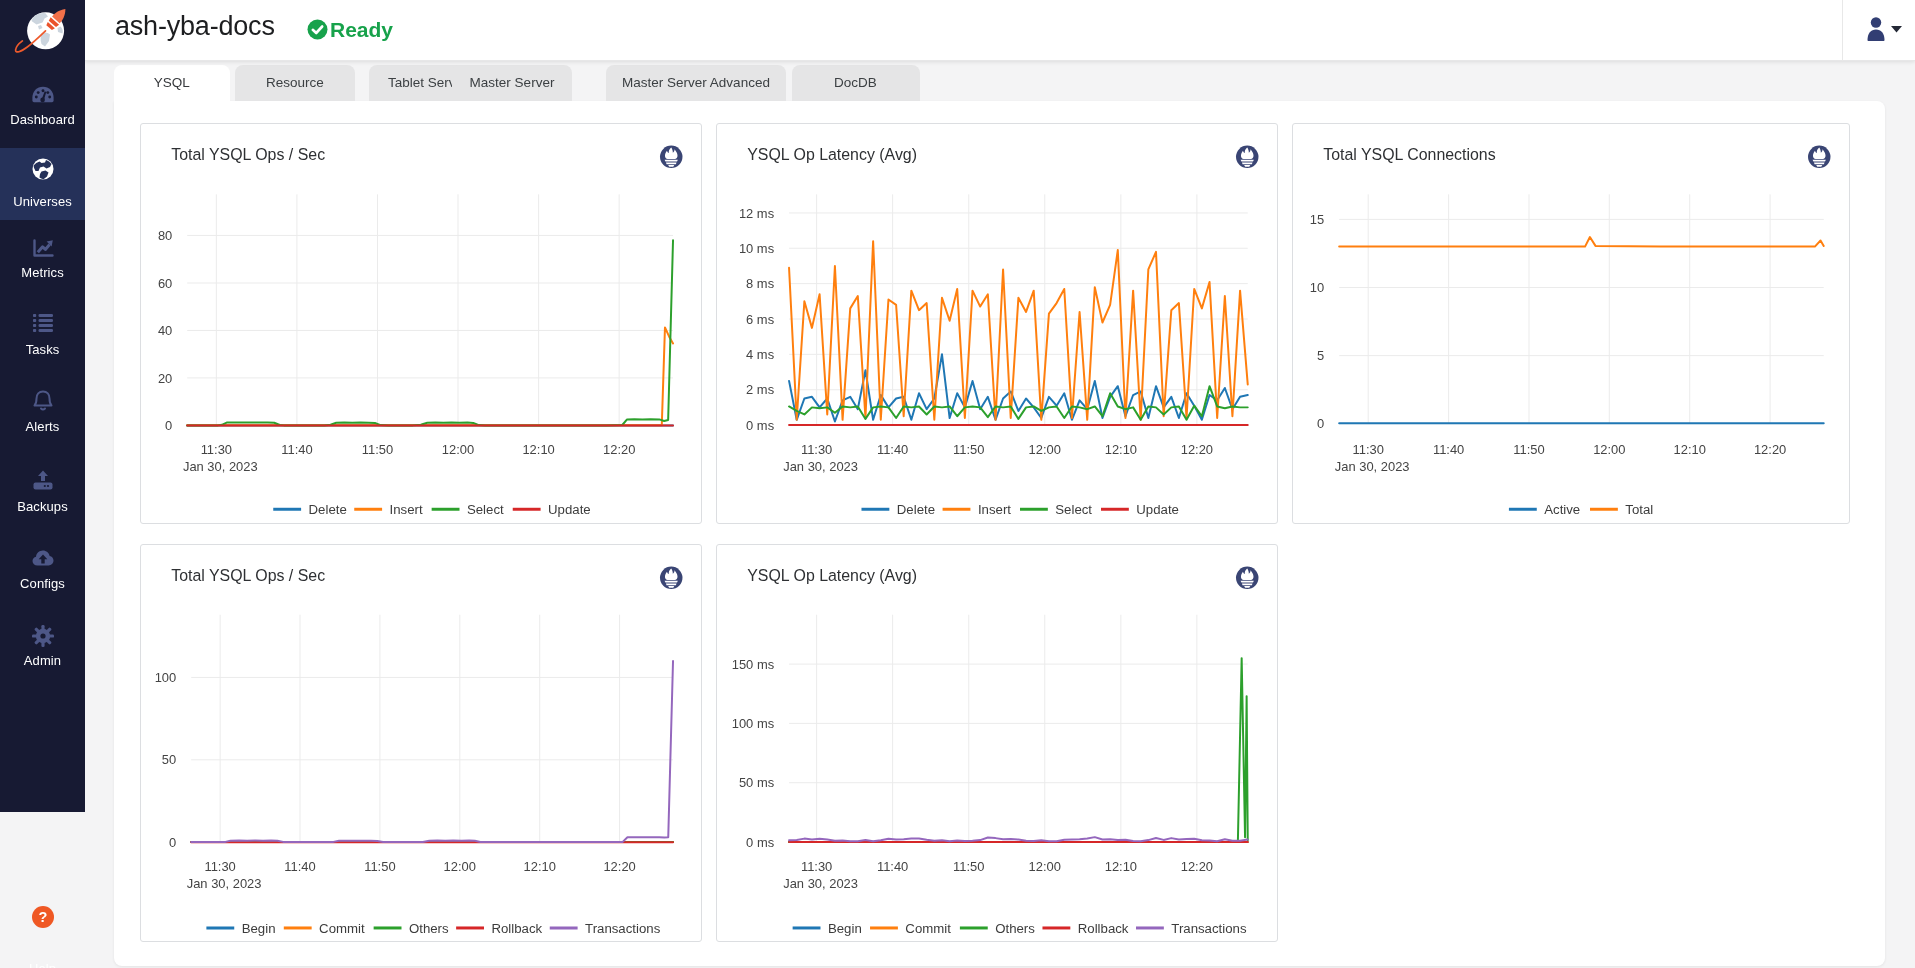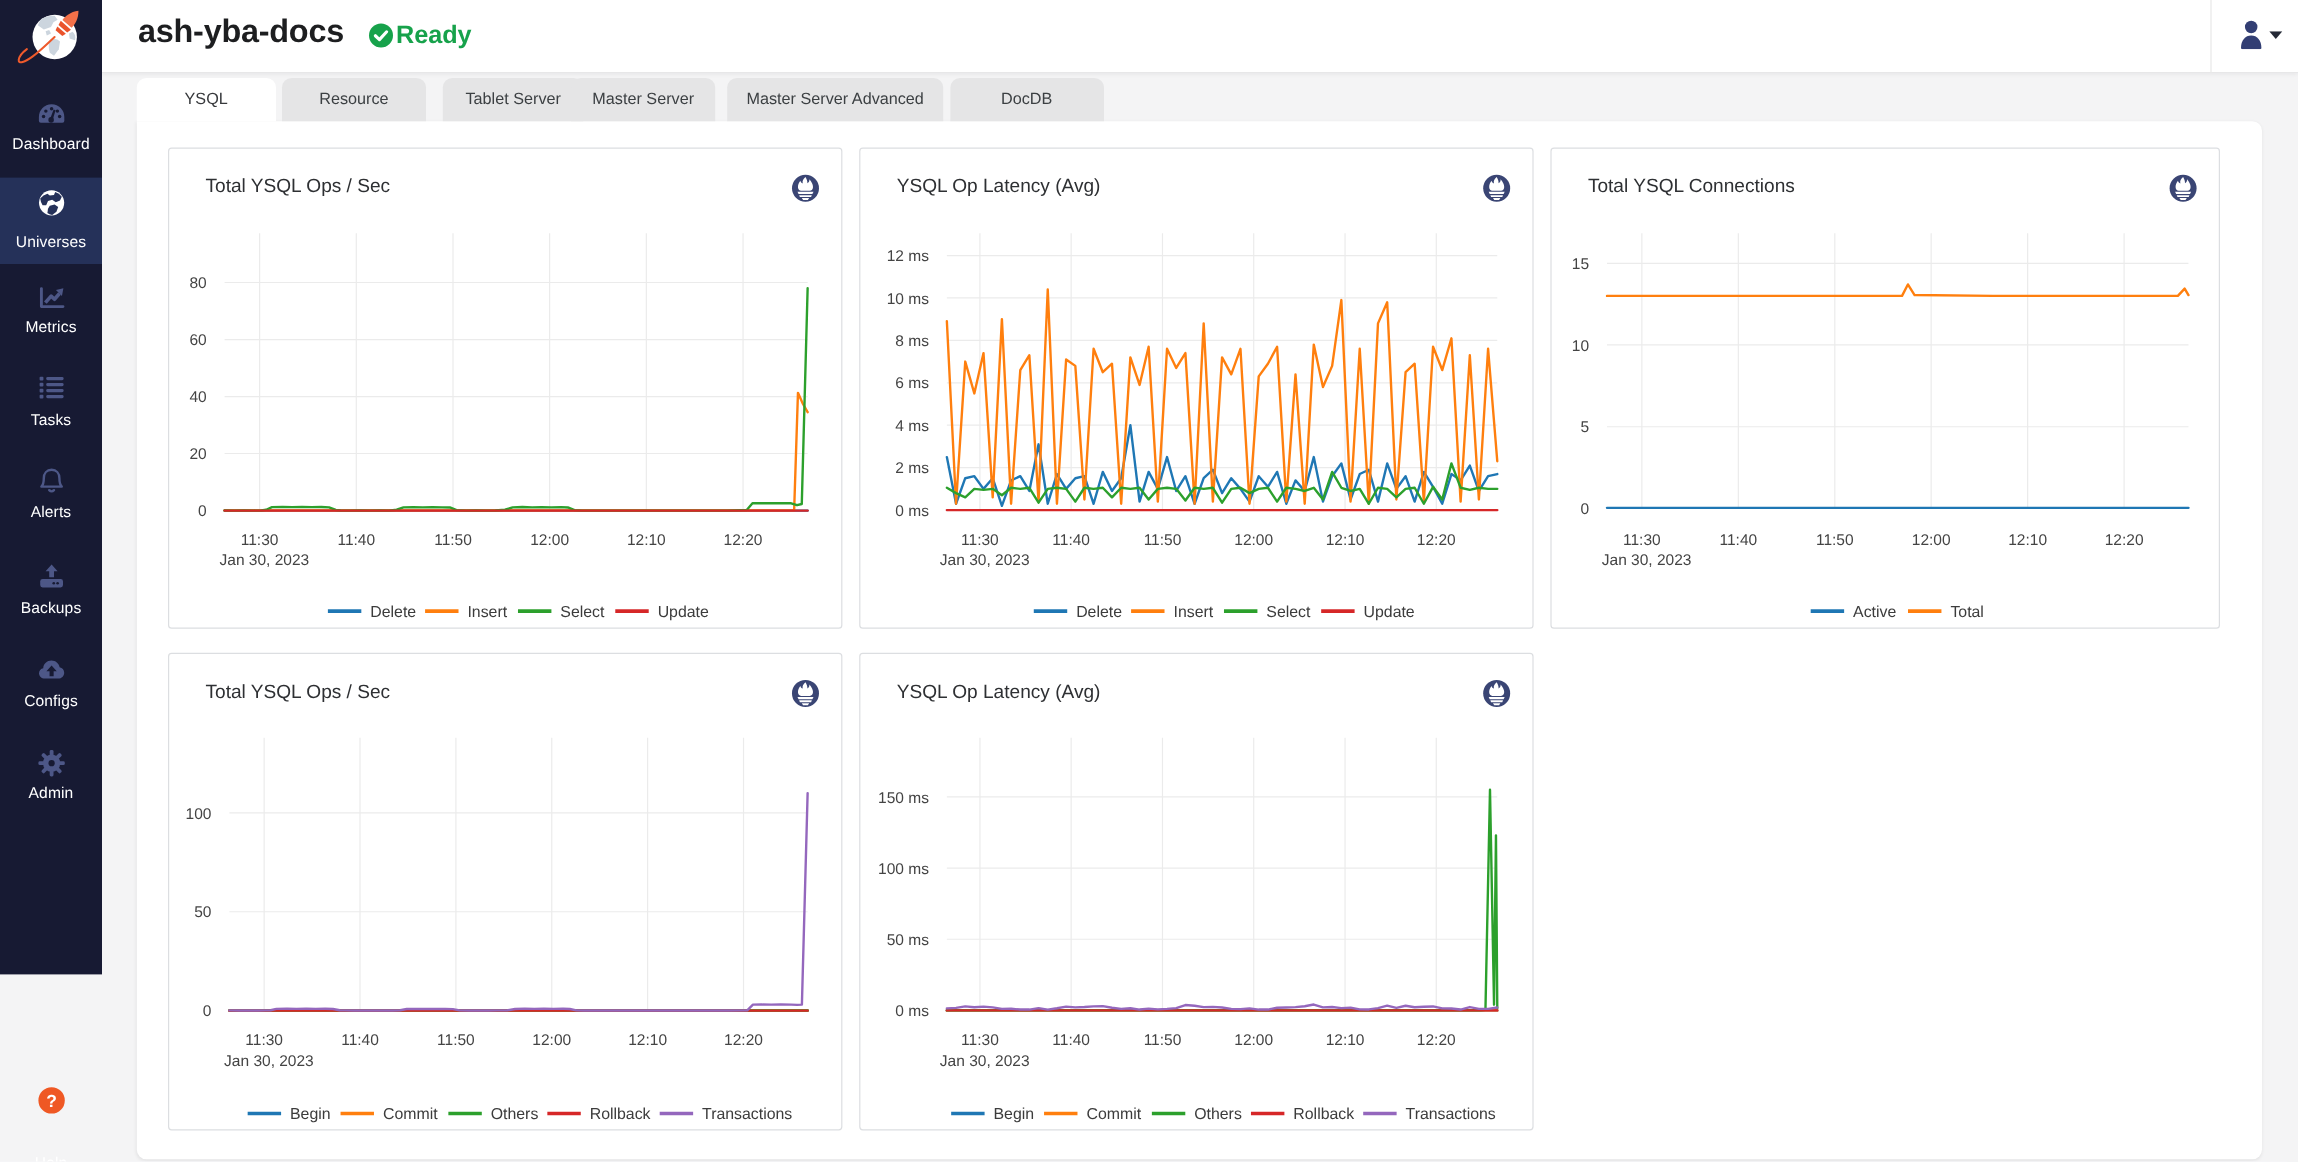--- a/index.html
+++ b/index.html
@@ -14,40 +14,40 @@
 .tab.act{background:#fff;color:#37393c}
 .content{position:absolute;left:114px;top:101px;width:1771px;height:865px;background:#fff;border-radius:0 8px 8px 8px;box-shadow:0 1px 3px rgba(0,0,0,0.07);z-index:1}
 .card{position:absolute;background:#fff;border:1px solid #dcdee1;border-radius:3px;z-index:3}
 .ctitle{font-size:16px;fill:#2e3033;font-family:"Liberation Sans",sans-serif}
 .tick{font-size:13px;fill:#444;font-family:"Liberation Sans",sans-serif}
 .ltxt{font-size:13.3px;fill:#3c3c3c;font-family:"Liberation Sans",sans-serif}
 .grid{stroke:#ebebeb;stroke-width:1}
 </style></head>
 <body>
 <div class="topbar">
-  <div style="position:absolute;left:30px;top:11px;font-size:27px;font-weight:bold;color:#1d1e20;letter-spacing:-0.2px">ash-yba-docs</div>
+  <div style="position:absolute;left:30px;top:11px;font-size:27px;font-weight:normal;color:#1d1e20;letter-spacing:-0.2px">ash-yba-docs</div>
   <svg style="position:absolute;left:222px;top:19px" width="21" height="21" viewBox="0 0 21 21">
       <circle cx="10.5" cy="10.5" r="10" fill="#17a24b"></circle>
       <path d="M5.8 10.8 L9.2 14 L15.2 7.5" stroke="#fff" stroke-width="2.6" fill="none" stroke-linecap="round" stroke-linejoin="round"></path>
     </svg>
   <div style="position:absolute;left:245px;top:18px;color:#17a24b;font-size:21px;font-weight:bold">Ready</div>
   <div class="hdivider" style="left:1757px"></div>
   <svg style="position:absolute;left:1779px;top:16px" width="24" height="25" viewBox="0 0 24 25">
       <circle cx="12" cy="6.5" r="5.2" fill="#323e73"></circle>
       <path d="M3.5 24 C3.5 17.5 7 13.5 12 13.5 C17 13.5 20.5 17.5 20.5 24 C20.5 24.6 20 25 19.4 25 L4.6 25 C4 25 3.5 24.6 3.5 24 Z" fill="#323e73"></path>
     </svg>
   <svg style="position:absolute;left:1806px;top:26px" width="11" height="7" viewBox="0 0 11 7">
       <path d="M0 0 L11 0 L5.5 6.5 Z" fill="#242936"></path>
     </svg>
 </div>
 <div class="content"></div>
 <div class="tab act" style="left:113.7px;width:116.2px">YSQL</div>
 <div class="tab" style="left:234.8px;width:120.2px">Resource</div>
 <div class="tab" style="left:369px;width:117.3px">Tablet Server</div>
-<div class="tab" style="left:476px;width:120.0px">Master Server</div>
+<div class="tab" style="left:452px;width:120.0px">Master Server</div>
 <div class="tab" style="left:606.0px;width:180.0px">Master Server Advanced</div>
 <div class="tab" style="left:791.5px;width:128px">DocDB</div>
 <div class="sidebar">
 <svg class="logo" width="70" height="58" viewBox="0 0 70 58">
 <circle cx="40.6" cy="29.8" r="18.5" fill="#fff"></circle>
 <path d="M30 14.5 Q35 11.5 40.5 12.2 L43 15.5 L39.5 17.5 L37.5 21.5 L31.5 23.5 L26.5 20 Q27.5 16.5 30 14.5 Z" fill="#ccd5de"></path>
 <path d="M33 25 L36 24 L37.5 27 L34 28.5 Z" fill="#ccd5de"></path>
 <path d="M37 32 Q42 30.5 45 33.5 L44 40 L40 45.5 L36.5 43 Q34.5 37 37 32 Z" fill="#ccd5de"></path>
 <path d="M55.5 25.5 Q58.5 28 57.5 32.5 L53 31 L52.5 27 Z" fill="#ccd5de"></path>
 <path d="M40.5,29.8 C34,36 27,42.5 22.3,46 C15.8,50.8 10.2,52.8 10.6,48.9 C11,45.8 13.6,42.7 17.4,39.9" stroke="#ee5a2c" stroke-width="1.7" fill="none" stroke-linecap="round"></path>

